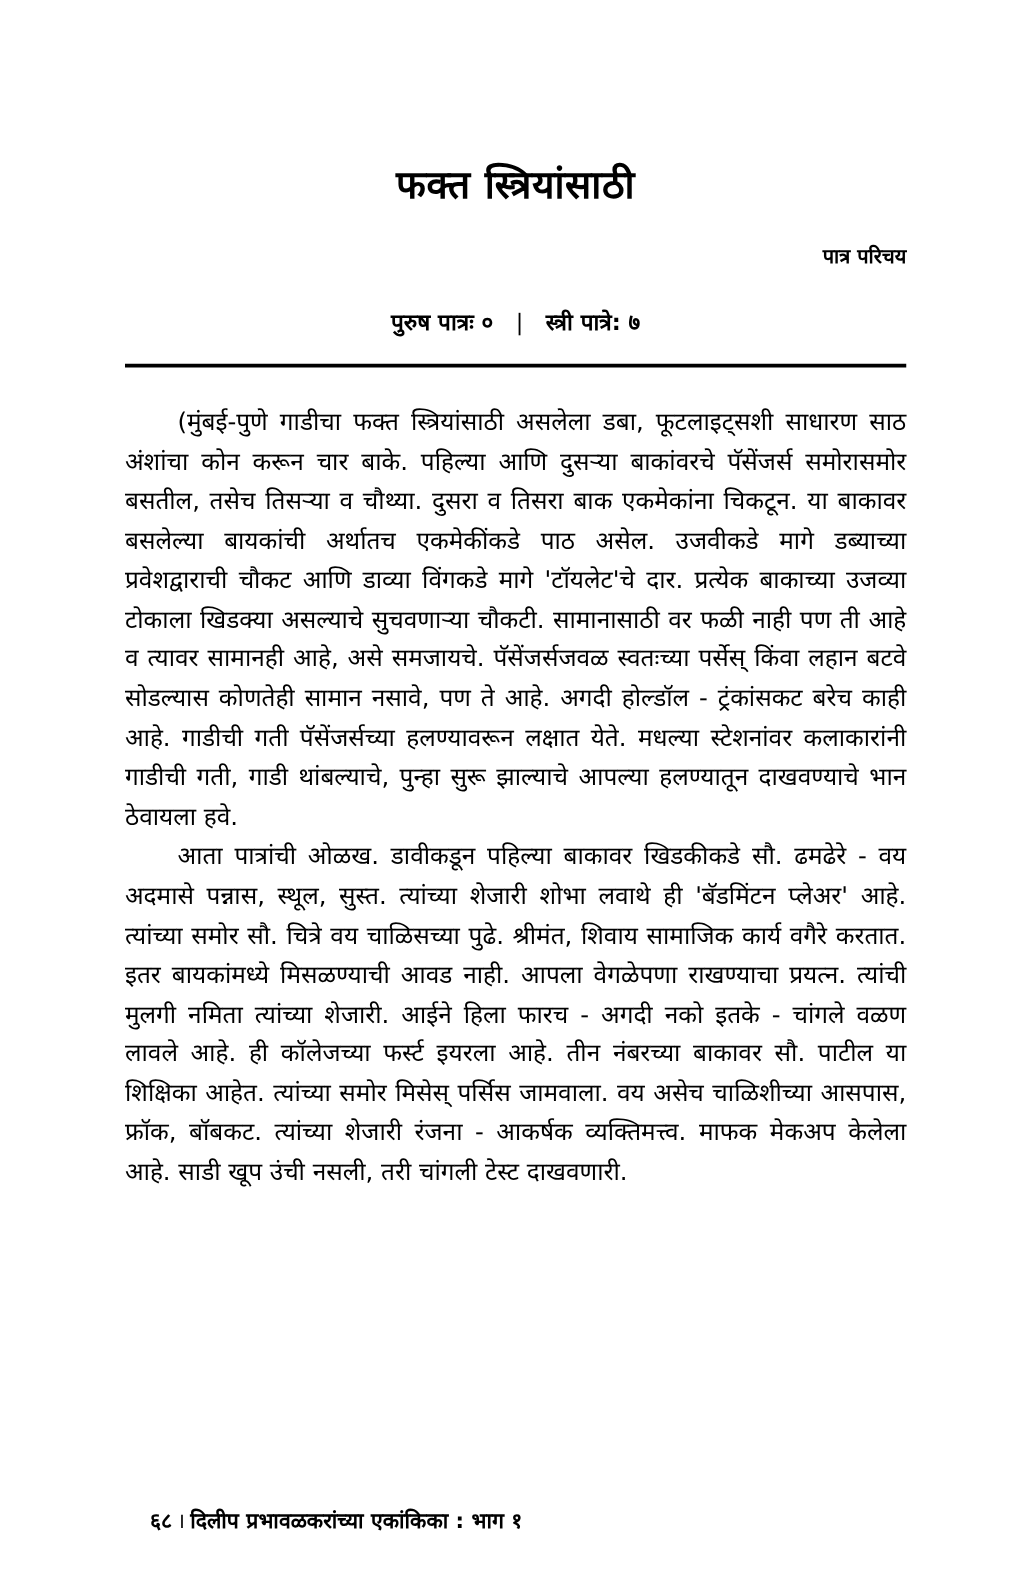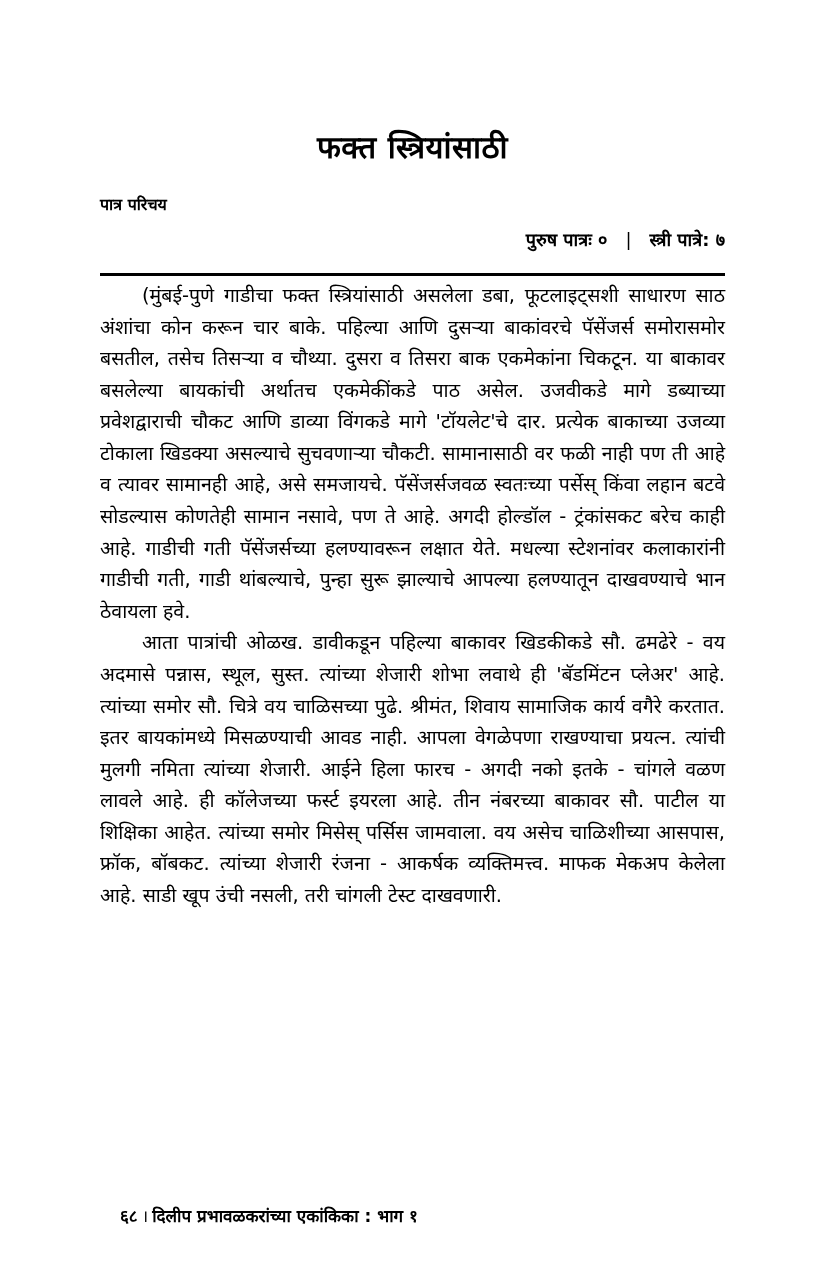--- a/index.html
+++ b/index.html
@@ -30,45 +30,45 @@
   }
   .title {
     text-align: center;
     font-size: 31px;
     font-weight: bold;
     letter-spacing: 0.5px;
     margin-top: 125px;
     font-family: "DejaVu Sans", "Liberation Sans", sans-serif;
   }
   .subtitle {
-    text-align: left;
+    text-align: right;
     font-size: 16px;
     font-weight: bold;
     margin-top: 26px;
     font-family: "DejaVu Sans", "Liberation Sans", sans-serif;
   }
   .cast-line {
-    text-align: right;
+    text-align: center;
     font-size: 18px;
     font-weight: bold;
-    margin-top: 12px;
+    margin-top: 30px;
     font-family: "DejaVu Sans", "Liberation Sans", sans-serif;
   }
   .cast-line .sep {
     display: inline-block;
     padding: 0 18px;
     font-weight: normal;
   }
   .rule {
     margin-top: 22px;
     border-top: 3px solid #000;
     width: 100%;
   }
   .body-text {
-    margin-top: 4px;
+    margin-top: 28px;
     font-size: 19.5px;
     line-height: 1.62;
     text-align: justify;
     text-justify: inter-word;
     font-family: "DejaVu Sans", "Liberation Sans", sans-serif;
   }
   .body-text p {
     margin: 0;
     text-indent: 42px;
   }

